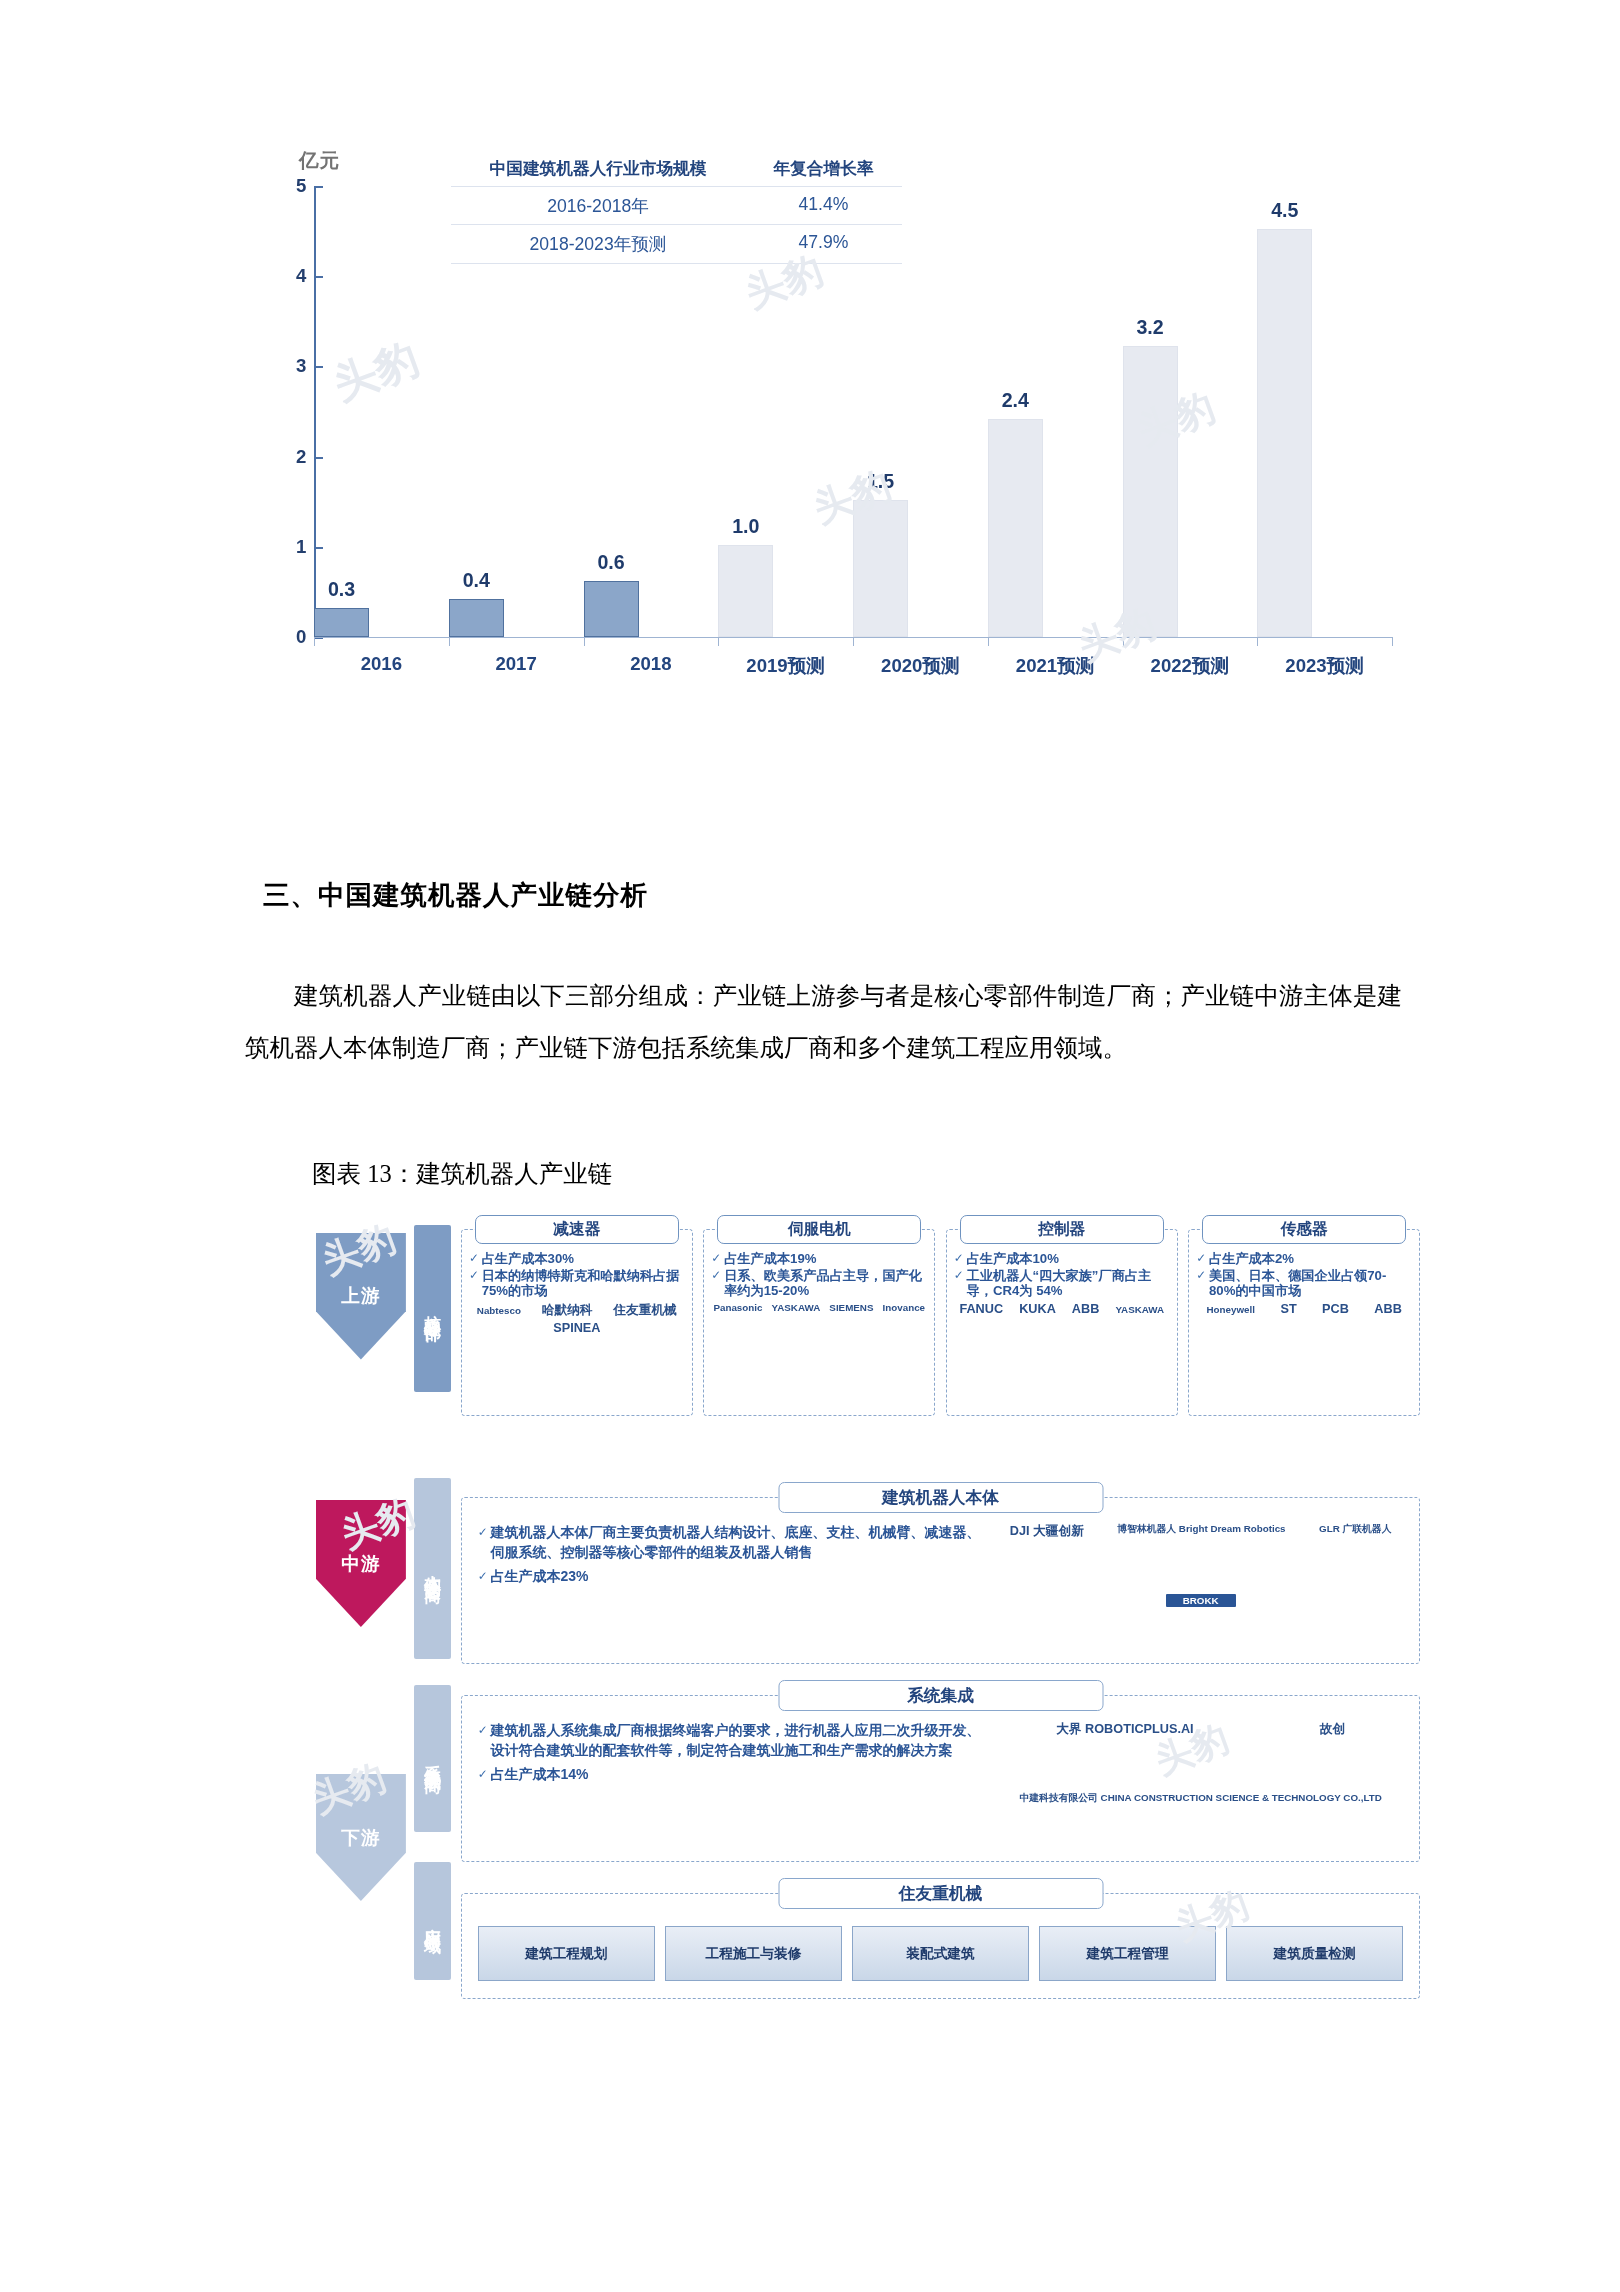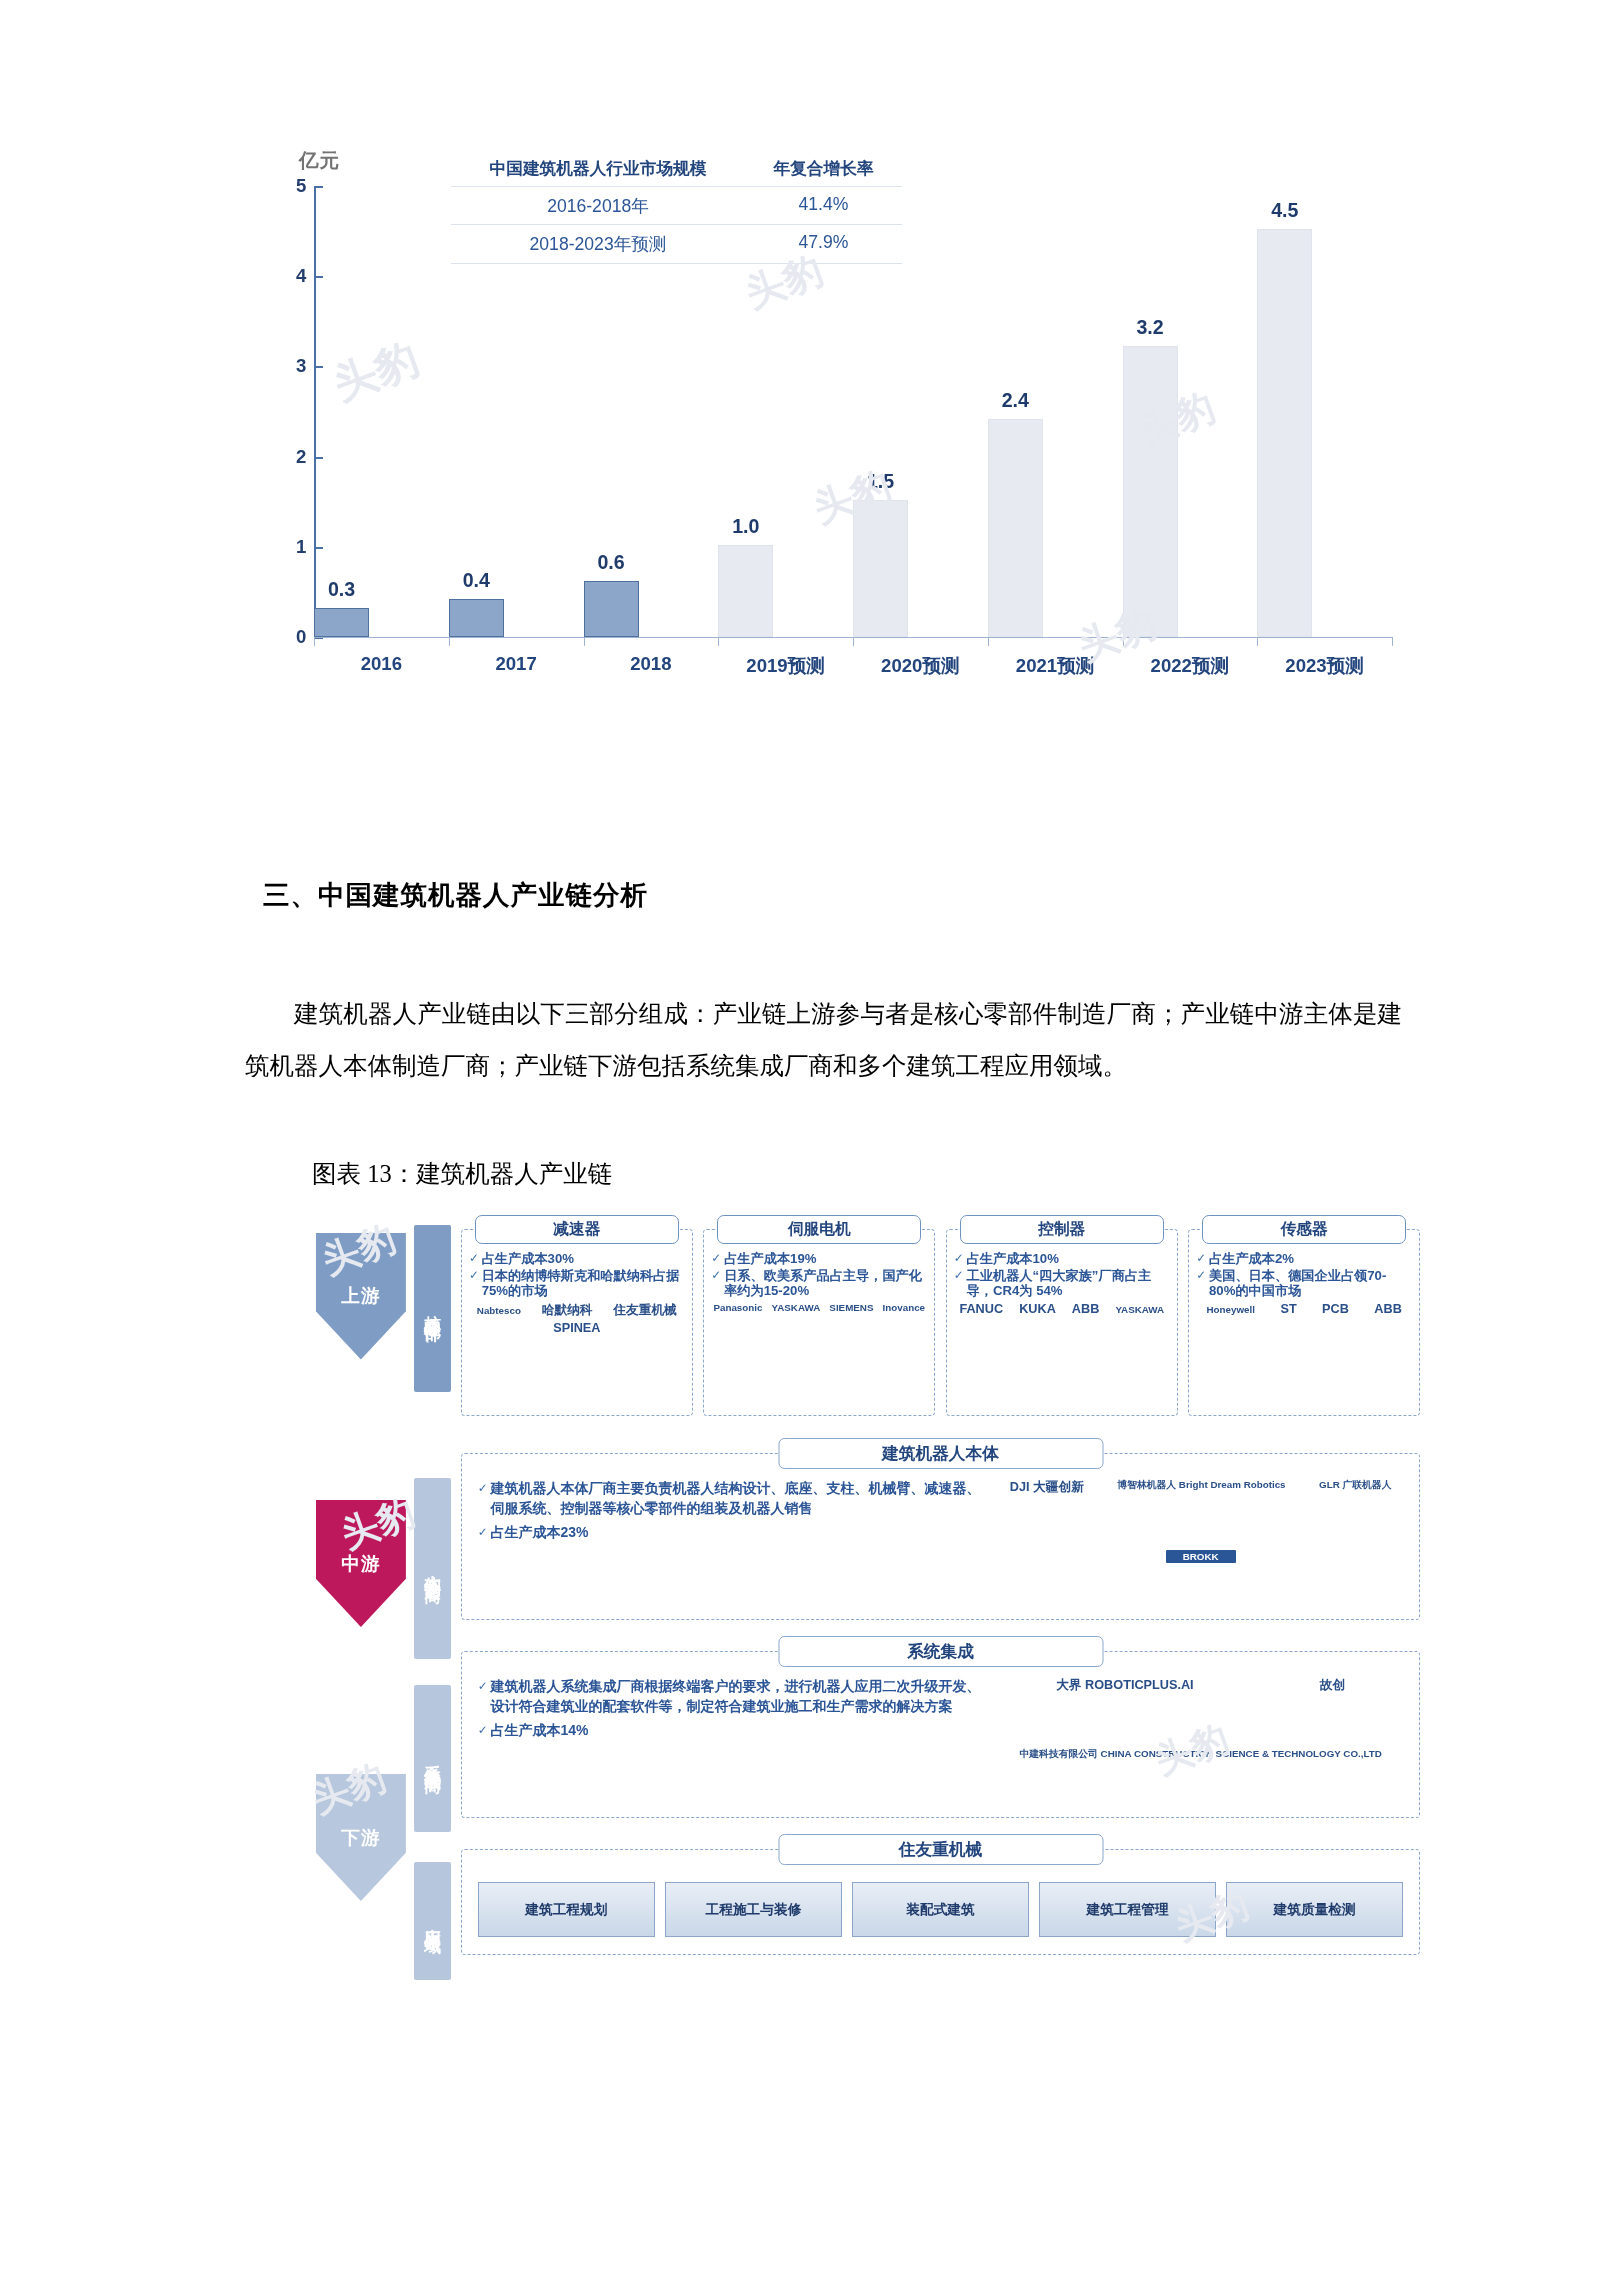--- a/index.html
+++ b/index.html
@@ -53,21 +53,21 @@
     font-weight:bold;font-size:19.6px;color:#1f3b6b;
   }
   .xticks{position:absolute;left:0;top:453px;width:1078px;display:flex;}
   .xtickcell{flex:1;text-align:center;
     font-family:"Liberation Sans","DejaVu Sans",sans-serif;
     font-weight:bold;font-size:18.6px;color:#23457e;padding-top:13.7px;}
   .xtickmark{position:absolute;top:451px;height:8.8px;border-left:1.5px solid #9fb4d2;}
 
   
   .h2{position:absolute;left:263px;top:877px;font-size:26.5px;font-weight:bold;letter-spacing:1px;}
-  .para{position:absolute;left:245px;top:990px;width:1157px;font-size:24.5px;line-height:52px;text-align:justify;font-family:Liberation Mono, monospace;}
+  .para{position:absolute;left:245px;top:970px;width:1157px;font-size:24.5px;line-height:52px;text-align:justify;}
   .para .ind{display:inline-block;width:49px;}
   .figcap{position:absolute;left:312px;top:1157px;font-size:24.5px;}
 
   
   .diagram{position:absolute;left:312px;top:1215px;width:1108px;height:814px;
     font-family:"Liberation Sans","DejaVu Sans",sans-serif;}
 
   .arrowcol{position:absolute;left:0;top:0;width:98px;height:814px;}
   .arrow{position:absolute;left:3.9px;width:90px;color:#fff;font-weight:bold;font-size:18.6px;
     display:flex;align-items:center;justify-content:center;
@@ -100,21 +100,21 @@
     padding:21.6px 6.9px 4.9px 6.9px;box-sizing:border-box;}
   .bullet{font-size:13.2px;color:#2b5596;line-height:15px;
     display:flex;gap:2.9px;margin-bottom:2px;font-weight:bold;}
   .bullet .ck{color:#3d6fae;flex:0 0 auto;font-size:11.8px;}
   .logos{margin-top:3.9px;display:flex;flex-wrap:wrap;align-items:center;
     justify-content:space-around;gap:2px 4.9px;}
   .logo{font-weight:bold;font-size:12.7px;color:#2a4f88;white-space:nowrap;}
   .logo.sm{font-size:9.8px;}
   .logo.box{background:#2a5596;color:#fff;padding:1px 17px;border-radius:1px;font-size:9.8px;}
 
-  .midrow{position:absolute;left:0;width:959px;}
+  .midrow{position:absolute;left:0;width:959px;margin-top:44px;}
   .midrow .rowhead{
     position:absolute;left:50%;transform:translateX(-50%);top:0;
     width:323px;height:29px;border:1.5px solid #8aa7cc;border-radius:5.9px;background:#fff;
     display:flex;align-items:center;justify-content:center;z-index:3;
     font-weight:bold;font-size:16.7px;color:#23457e;}
   .midrow .rowbody{
     position:absolute;left:0;right:0;top:14.7px;
     border:1.6px dashed #8aa7cc;border-radius:3.9px;background:#fff;
     padding:25.5px 15.7px 9.8px 15.7px;box-sizing:border-box;display:flex;gap:13.7px;}
   .rowtext{flex:1.25;}

